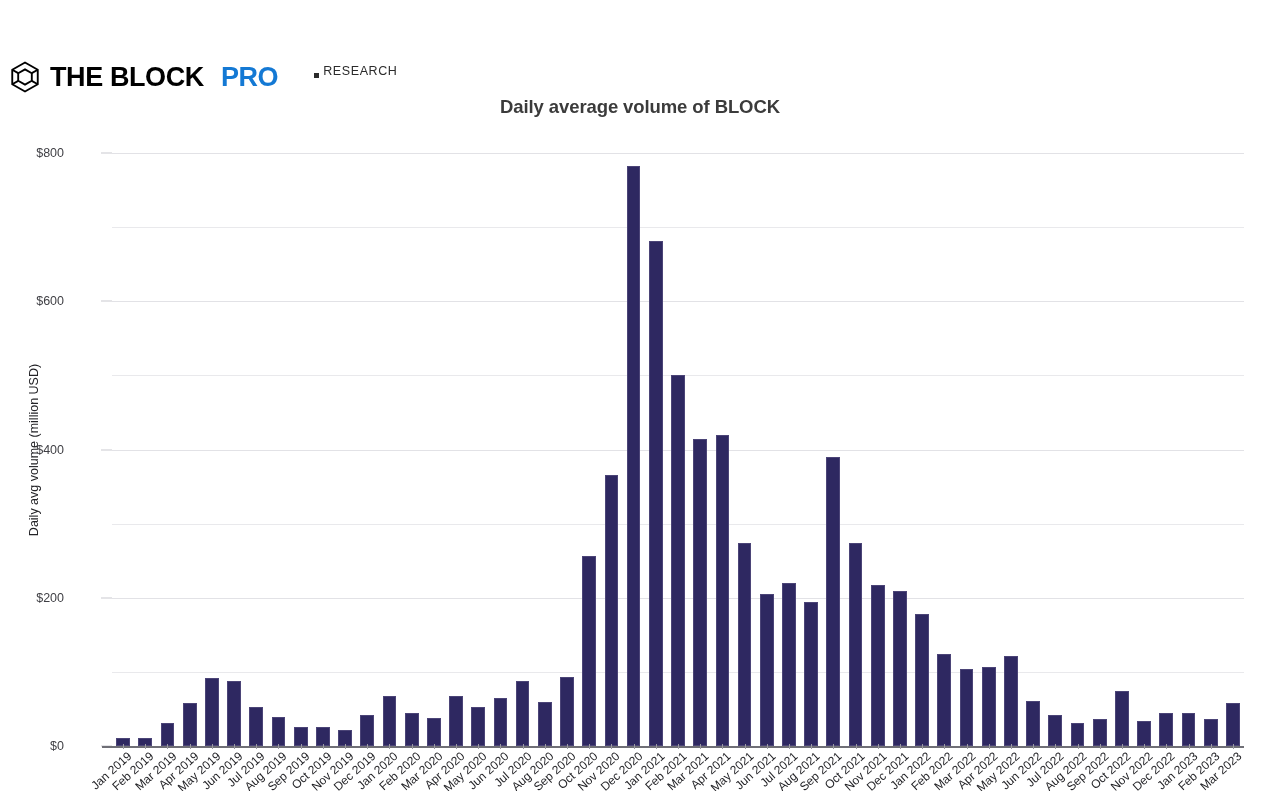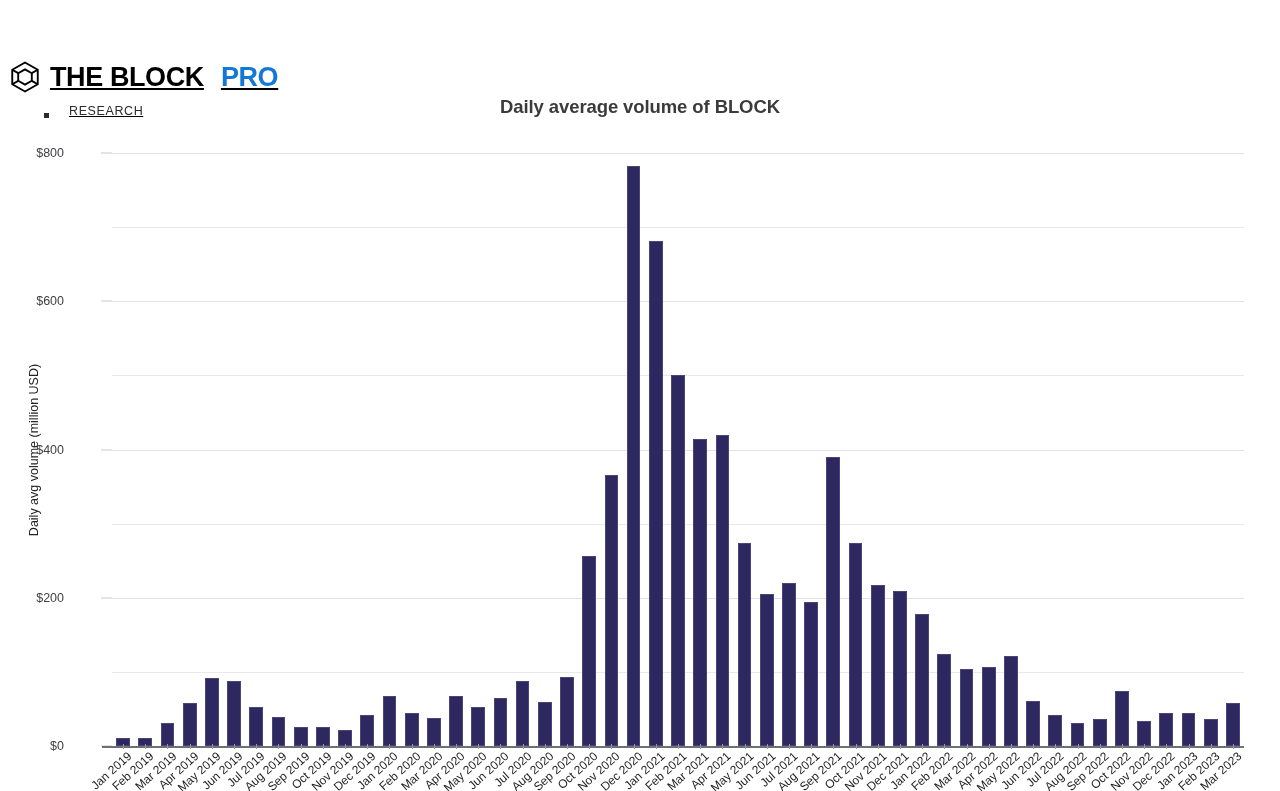--- a/index.html
+++ b/index.html
@@ -14,23 +14,22 @@
     font-family: "Liberation Sans", sans-serif;
     overflow: hidden;
   }
 
   
   #brand {
     position: absolute;
     left: 8px;
     top: 60px;
     display: flex;
-    flex-direction: column;
+    flex-direction: row;
     align-items: flex-start;
-    text-decoration: underline;
   }
   #brand-row {
     display: flex;
     align-items: center;
     gap: 8px;
   }
   #brand-mark {
     width: 34px;
     height: 34px;
     flex: none;
@@ -48,22 +47,22 @@
     font-size: 27px;
     font-weight: bold;
     letter-spacing: -0.4px;
     color: #1479d4;
     line-height: 1;
     margin-left: 9px;
   }
   #brand-sub-row {
     display: flex;
     align-items: flex-end;
-    gap: 20px;
-    margin-top: 11px;
+    gap: 4px;
+    margin-top: 5px;
     margin-left: 36px;
   }
   #brand-bullet {
     width: 5px;
     height: 5px;
     background: #2b2b2b;
     display: inline-block;
   }
   #brand-research {
     font-size: 12.5px;

